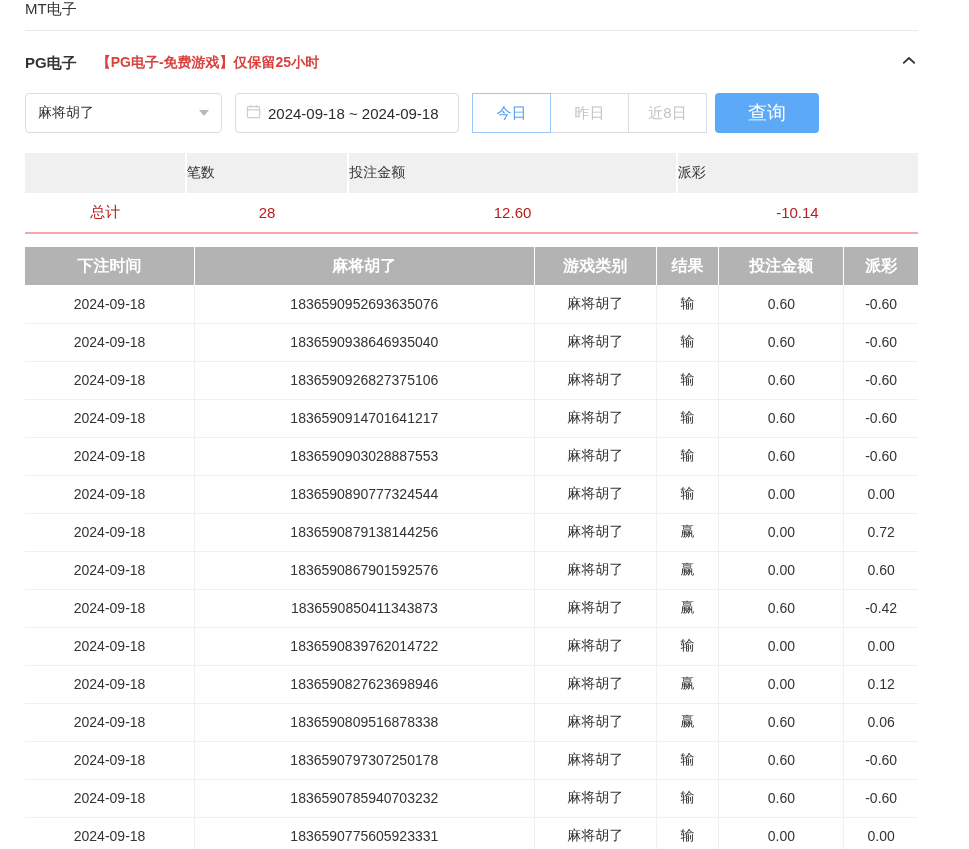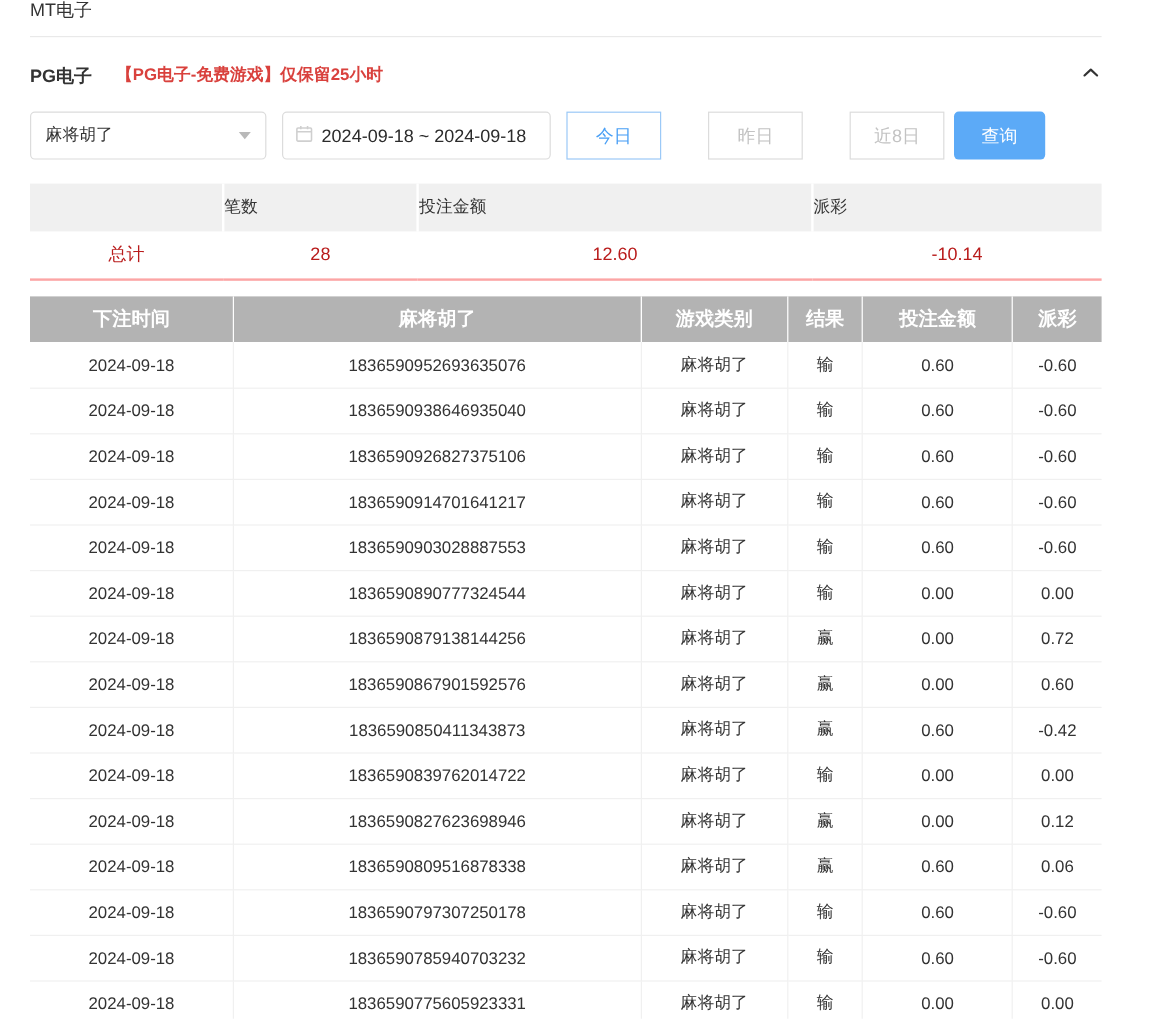--- a/index.html
+++ b/index.html
@@ -30,30 +30,30 @@
   .caret-down {
     margin-left: auto; width: 0; height: 0;
     border-left: 5px solid transparent; border-right: 5px solid transparent;
     border-top: 6px solid #b9b9b9;
   }
   .date-box {
     width: 224px; height: 40px; border: 1px solid #dcdcdc; border-radius: 4px;
     display: flex; align-items: center; gap: 7px; padding: 12px 10px; margin-left: 13px;
     font-size: 15px; color: #2b2b2b; background: #fff; cursor: pointer; white-space: nowrap;
   }
-  .btn-group { display: flex; margin-left: 14px; gap: 40px; }
+  .btn-group { display: flex; margin-left: 14px; }
   .quick-btn {
     width: 79px; height: 40px; background: #fff; border: 1px solid #dcdcdc;
     font-size: 15px; color: #c3c3c3; margin-left: -1px; cursor: pointer;
     font-family: inherit;
   }
   .quick-btn.active { color: #4ba0f5; border-color: #9bc9f7; position: relative; z-index: 1; }
   .search-btn {
-    width: 76px; height: 40px; margin-left: 8px; background: #5caaf7; color: #fff;
-    border: none; border-radius: 4px; font-size: 15px; cursor: pointer; font-family: inherit;
+    width: 104px; height: 40px; margin-left: 8px; background: #5caaf7; color: #fff;
+    border: none; border-radius: 4px; font-size: 19px; cursor: pointer; font-family: inherit;
   }
 
   
   .summary-table { width: 100%; border-collapse: collapse; margin-top: 20px; table-layout: fixed; }
   .summary-table th {
     background: #f0f0f0; height: 40px; font-weight: 400; font-size: 14px; color: #333;
     border-right: 2px solid #fff; text-align: left;
   }
   .summary-table th:last-child { border-right: none; }
   .summary-table td {

